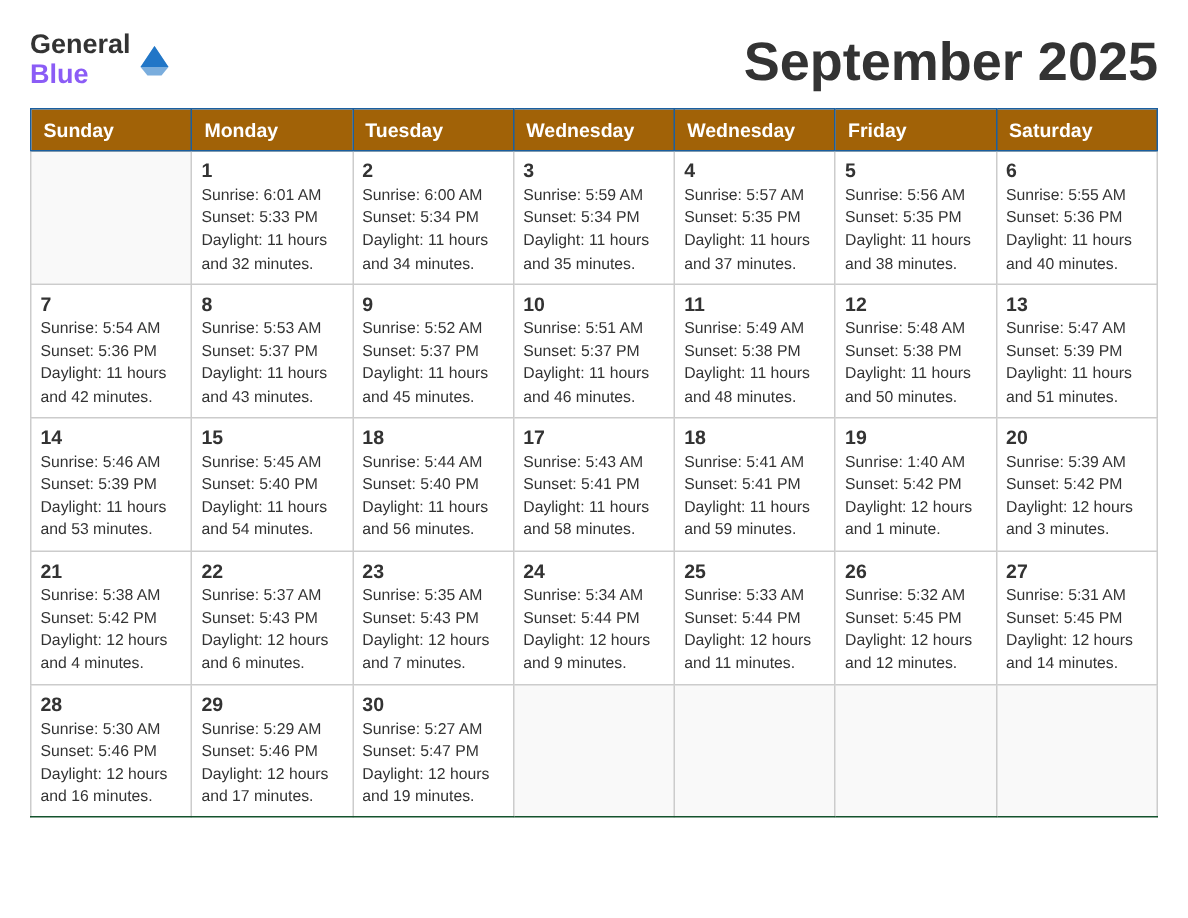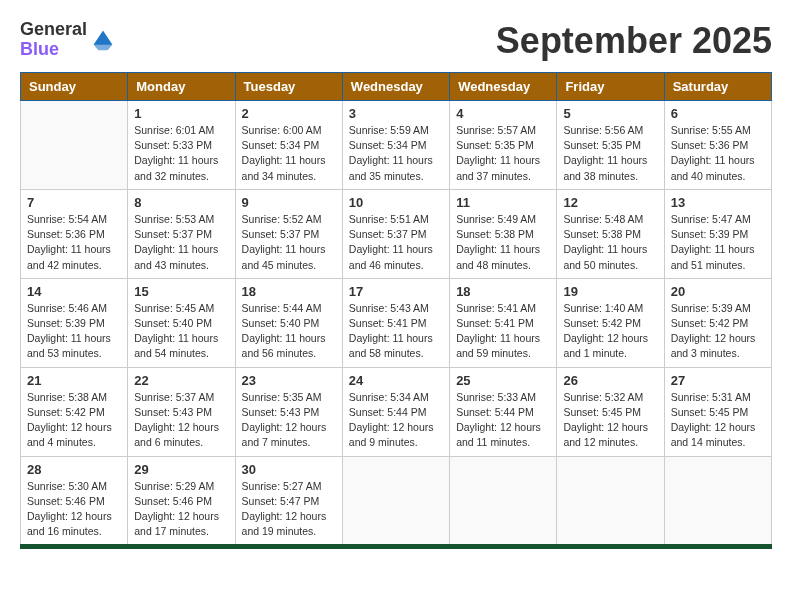--- a/index.html
+++ b/index.html
@@ -85,21 +85,21 @@
       font-weight: bold;
       margin-bottom: 2px;
       display: block;
     }
     .day-info {
       font-size: 10.5px;
       line-height: 1.45;
       color: #333;
     }
     .calendar tr:last-child td {
-      border-bottom: 5px solid #14532d;
+      border-bottom: 1px solid #14532d;
       margin-top: 18px;
     }
   </style>
 </head>
 <body>
 
 <div class="header">
   <div class="logo">
     <div class="logo-text">
       <span class="logo-general">General</span>

